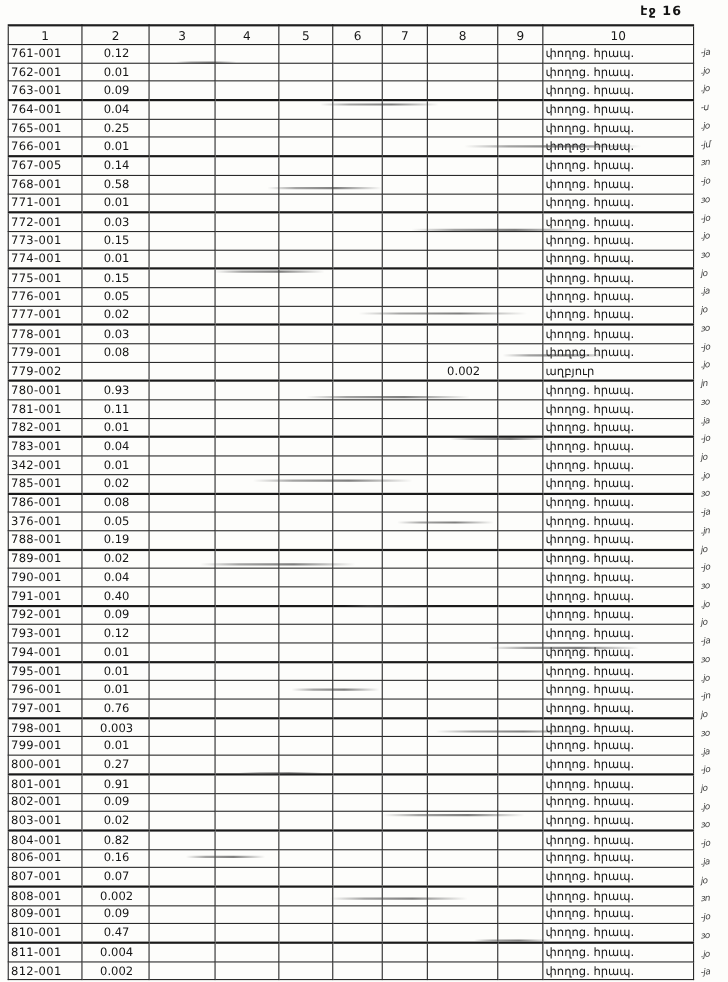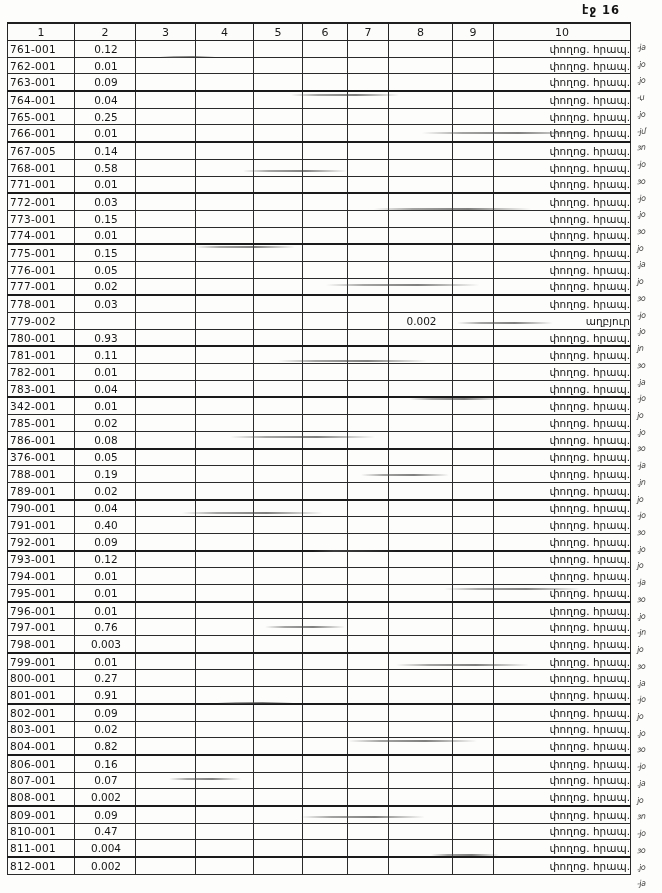--- a/index.html
+++ b/index.html
@@ -35,21 +35,21 @@
     border:1px solid #2a2a2a;
     height:15.7px;
     font-size:10.5px;
     padding:0 0 0 2px;
     vertical-align:middle;
     white-space:nowrap;overflow:hidden;
     color:#161616;
   }
   td.c1{text-align:left;padding-left:3px;letter-spacing:0.3px;}
   td.c2,td.c8{text-align:center;padding-left:0;}
-  td.c10{text-align:right;padding-left:4px;font-size:10px;}
+  td.c10{text-align:left;padding-left:4px;font-size:10px;}
   tbody tr:nth-child(3n) td{border-bottom-width:2px;border-bottom-color:#1a1a1a;}
   tbody tr:nth-child(7n) td{border-top-color:#111;}
   .marks-layer{position:absolute;left:0;top:0;width:662px;height:893px;pointer-events:none;}
   .mark{
     position:absolute;left:637px;
     font-size:8px;font-style:italic;
     color:#3d3d3d;letter-spacing:-0.5px;
     transform:rotate(-4deg);
   }
   .smudge{
@@ -268,20 +268,32 @@
           <td class="c5"></td>
           <td class="c6"></td>
           <td class="c7"></td>
           <td class="c8"></td>
           <td class="c9"></td>
           <td class="c10">փողոց. հրապ.</td>
         </tr>
         <tr>
           <td class="c1">778-001</td>
           <td class="c2">0.03</td>
+          <td class="c3"></td>
+          <td class="c4"></td>
+          <td class="c5"></td>
+          <td class="c6"></td>
+          <td class="c7"></td>
+          <td class="c8"></td>
+          <td class="c9"></td>
+          <td class="c10">փողոց. հրապ.</td>
+        </tr>
+        <tr>
+          <td class="c1">779-001</td>
+          <td class="c2">0.08</td>
           <td class="c3"></td>
           <td class="c4"></td>
           <td class="c5"></td>
           <td class="c6"></td>
           <td class="c7"></td>
           <td class="c8"></td>
           <td class="c9"></td>
           <td class="c10">փողոց. հրապ.</td>
         </tr>
         <tr>

